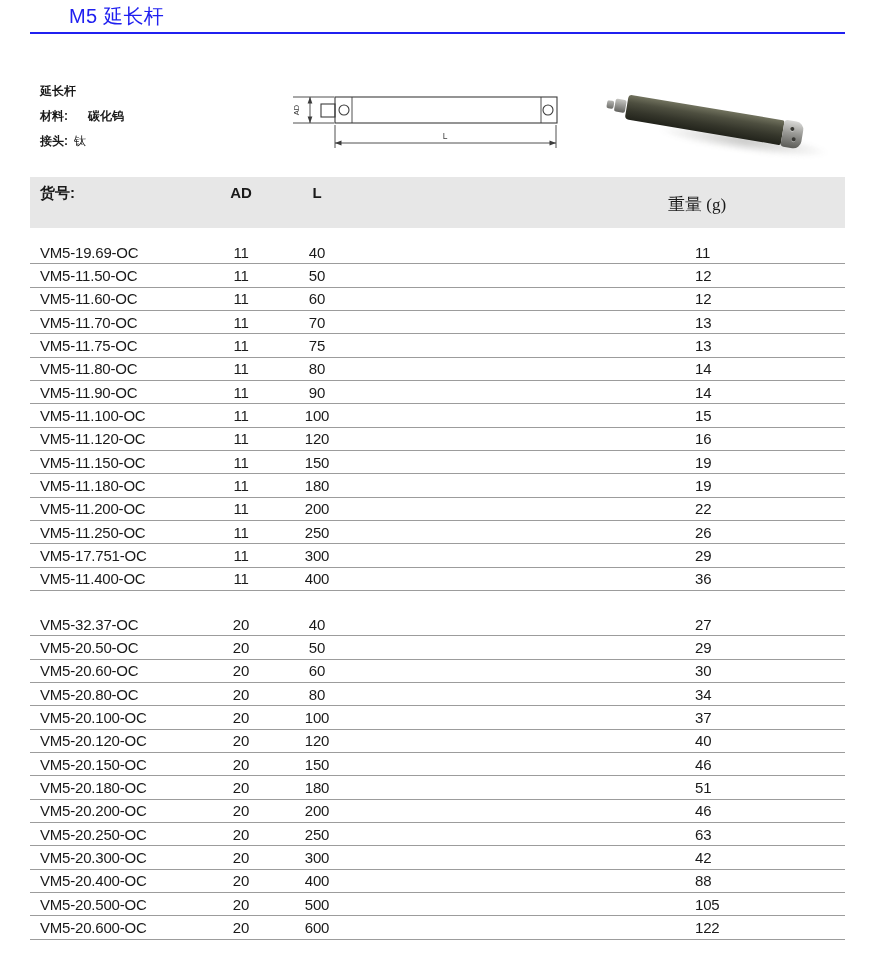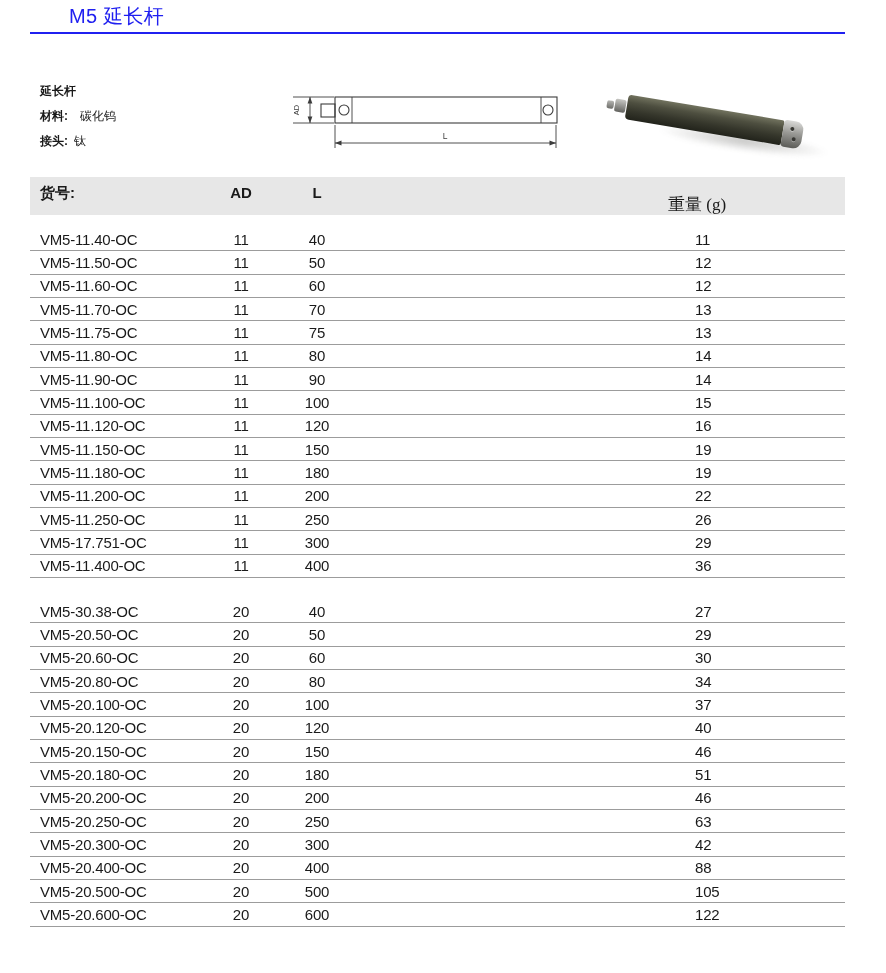--- a/index.html
+++ b/index.html
@@ -21,21 +21,21 @@
     font-size:20px;font-weight:500;color:var(--accent);
     letter-spacing:0.3px;white-space:nowrap;
   }
   .title-rule{position:absolute;left:30px;top:32px;width:815px;height:2px;background:var(--accent);}
   
   .product-info{position:absolute;left:40px;top:79px;font-size:12px;line-height:25px;}
   .p-name{font-weight:bold;}
   .spec-line{display:flex;align-items:baseline;}
   .spec-label{font-weight:bold;}
   .spec-value{font-family:"Liberation Serif", serif;}
-  .spec-value.mat{margin-left:12px;}
+  .spec-value.mat{margin-left:20px;font-weight:bold;}
   .spec-value.joint{margin-left:6px;}
   
   .drawing{position:absolute;left:285px;top:80px;}
   .drawing .ln{stroke:var(--draw);stroke-width:1.1;fill:none;}
   .drawing .thin{stroke:var(--draw);stroke-width:0.9;fill:none;}
   .drawing .arr{fill:var(--draw);stroke:none;}
   .drawing text{fill:var(--draw);font-family:"Liberation Sans", sans-serif;}
   
   .photo{position:absolute;left:593px;top:70px;width:290px;height:98px;}
   .photo-shadow{
@@ -56,21 +56,21 @@
     background:linear-gradient(to bottom,#d9d9d7 0%, #9a9a96 45%, #5c5c58 100%);
     border-radius:3px 8px 8px 3px;
   }
   .cap-hole{position:absolute;width:4px;height:4px;border-radius:50%;background:#383834;box-shadow:0 1px 0 rgba(255,255,255,0.35);}
   .cap-hole.h1{left:7px;top:6px;}
   .cap-hole.h2{left:10px;top:16px;}
   
   .ptable{position:absolute;left:30px;top:177px;width:815px;}
   .grid6{display:grid;grid-template-columns:181px 40px 36px 40px 1fr 187px;}
   .thead{
-    background:var(--header-bg);height:38px;padding:5px 0 0 10px;
+    background:var(--header-bg);height:51px;padding:5px 0 0 10px;
   }
   .th-part-cn{font-size:15px;font-weight:bold;line-height:21px;}
   .th-part-en{font-size:14px;font-weight:normal;line-height:21px;}
   .th-ad{grid-column:2;font-size:15px;font-weight:bold;text-align:center;line-height:21px;}
   .th-l{grid-column:4;font-size:15px;font-weight:bold;text-align:center;line-height:21px;}
   .th-weight{grid-column:6;font-size:17px;font-family:"Liberation Serif", serif;padding-left:10px;line-height:21px;margin-top:12px;}
   .tbody{margin-top:13px;}
   .row-group + .row-group{margin-top:22px;}
   .trow{
     height:23.33px;border-bottom:1px solid var(--row-border);
@@ -147,21 +147,21 @@
     <div>
       <div class="th-part-cn">货号:</div>
     </div>
     <div class="th-ad">AD</div>
     <div class="th-l">L</div>
     <div class="th-weight">重量 (g)</div>
   </div>
   <div class="tbody" id="table-body">
       <div class="row-group">
         <div class="trow grid6">
-          <div class="cell-part">VM5-11.40-OC</div>
+          <div class="cell-part">VM5-19.69-OC</div>
           <div class="cell-ad">11</div>
           <div class="cell-l">40</div>
           <div class="cell-weight">11</div>
         </div>
         <div class="trow grid6">
           <div class="cell-part">VM5-11.50-OC</div>
           <div class="cell-ad">11</div>
           <div class="cell-l">50</div>
           <div class="cell-weight">12</div>
         </div>
@@ -239,21 +239,21 @@
         </div>
         <div class="trow grid6">
           <div class="cell-part">VM5-11.400-OC</div>
           <div class="cell-ad">11</div>
           <div class="cell-l">400</div>
           <div class="cell-weight">36</div>
         </div>
       </div>
       <div class="row-group">
         <div class="trow grid6">
-          <div class="cell-part">VM5-30.38-OC</div>
+          <div class="cell-part">VM5-32.37-OC</div>
           <div class="cell-ad">20</div>
           <div class="cell-l">40</div>
           <div class="cell-weight">27</div>
         </div>
         <div class="trow grid6">
           <div class="cell-part">VM5-20.50-OC</div>
           <div class="cell-ad">20</div>
           <div class="cell-l">50</div>
           <div class="cell-weight">29</div>
         </div>

